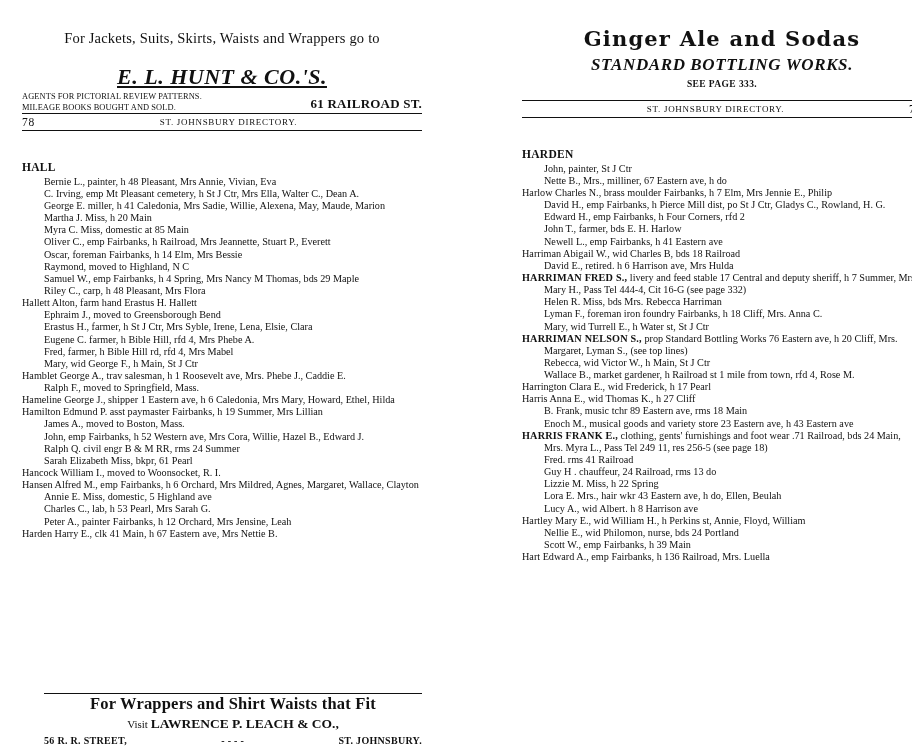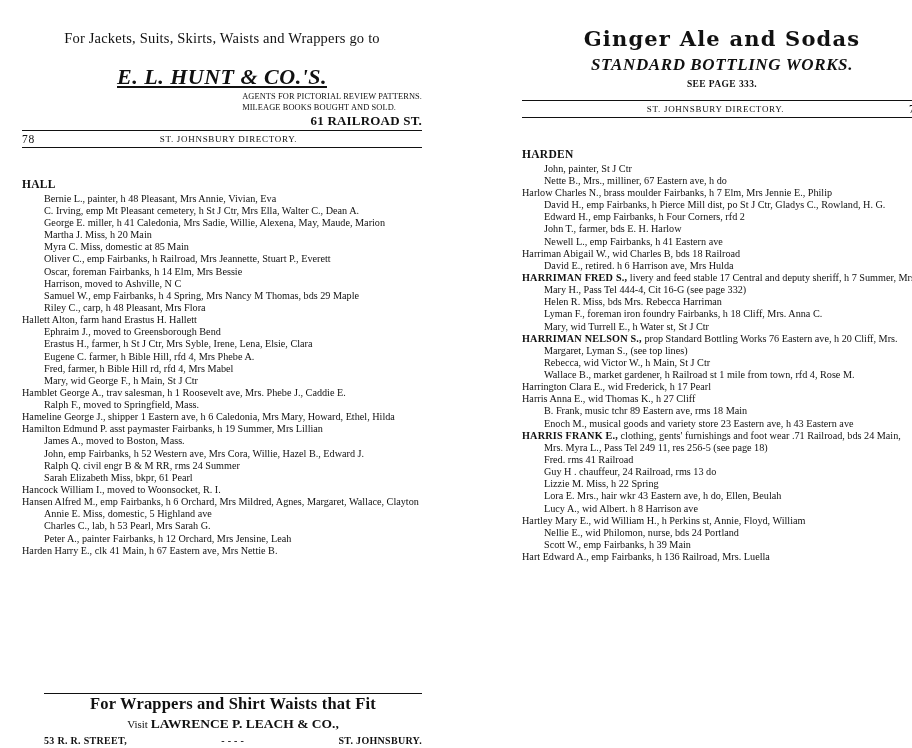--- a/index.html
+++ b/index.html
@@ -48,21 +48,20 @@
     text-align: center;
     margin-top: 17px;
     letter-spacing: .5px;
     text-decoration: underline;
   }
   .ad-l-row {
     display: flex;
     justify-content: space-between;
     align-items: flex-end;
     margin-top: 2px;
-    flex-direction: column;
   }
   .ad-l-small {
     font-size: 8.4px;
     line-height: 1.25;
     letter-spacing: .1px;
   }
   .ad-l-addr {
     font-weight: bold;
     font-size: 13px;
     letter-spacing: .2px;
@@ -202,21 +201,21 @@
     <div class="body">
       <div class="letter-head">HALL</div>
       <div id="left-entries">
           <p class="entry sub">Bernie L., painter, h 48 Pleasant, Mrs Annie, Vivian, Eva</p>
           <p class="entry sub">C. Irving, emp Mt Pleasant cemetery, h St J Ctr, Mrs Ella, Walter C., Dean A.</p>
           <p class="entry sub">George E. miller, h 41 Caledonia, Mrs Sadie, Willie, Alexena, May, Maude, Marion</p>
           <p class="entry sub">Martha J. Miss, h 20 Main</p>
           <p class="entry sub">Myra C. Miss, domestic at 85 Main</p>
           <p class="entry sub">Oliver C., emp Fairbanks, h Railroad, Mrs Jeannette, Stuart P., Everett</p>
           <p class="entry sub">Oscar, foreman Fairbanks, h 14 Elm, Mrs Bessie</p>
-          <p class="entry sub">Harrison, moved to Ashville, N C</p>
+          <p class="entry sub">Raymond, moved to Highland, N C</p>
           <p class="entry sub">Samuel W., emp Fairbanks, h 4 Spring, Mrs Nancy M Thomas, bds 29 Maple</p>
           <p class="entry sub">Riley C., carp, h 48 Pleasant, Mrs Flora</p>
           <p class="entry">Hallett Alton, farm hand Erastus H. Hallett</p>
           <p class="entry sub">Ephraim J., moved to Greensborough Bend</p>
           <p class="entry sub">Erastus H., farmer, h St J Ctr, Mrs Syble, Irene, Lena, Elsie, Clara</p>
           <p class="entry sub">Eugene C. farmer, h Bible Hill, rfd 4, Mrs Phebe A.</p>
           <p class="entry sub">Fred, farmer, h Bible Hill rd, rfd 4, Mrs Mabel</p>
           <p class="entry sub">Mary, wid George F., h Main, St J Ctr</p>
           <p class="entry">Hamblet George A., trav salesman, h 1 Roosevelt ave, Mrs. Phebe J., Caddie E.</p>
           <p class="entry sub">Ralph F., moved to Springfield, Mass.</p>
@@ -236,21 +235,21 @@
     </div>
 
     <div class="ad-bot-l">
       <hr class="rule">
       <div class="l1">For Wrappers and Shirt Waists that Fit</div>
       <div class="l2">
         <span>Visit</span>
         <b>LAWRENCE P. LEACH &amp; CO.,</b>
       </div>
       <div class="l3">
-        <span>53 R. R. STREET,</span>
+        <span>56 R. R. STREET,</span>
         <span>-    -    -    -</span>
         <span>ST. JOHNSBURY.</span>
       </div>
     </div>
   </div>
 
   <div class="col col-right">
 
     <div class="ad-top">
       <div class="ad-r-line1">Ginger Ale and Sodas</div>

